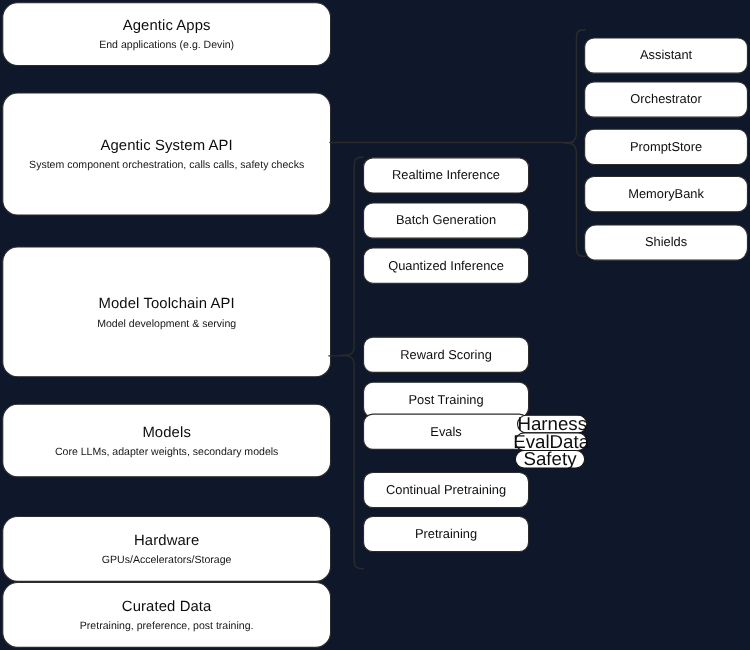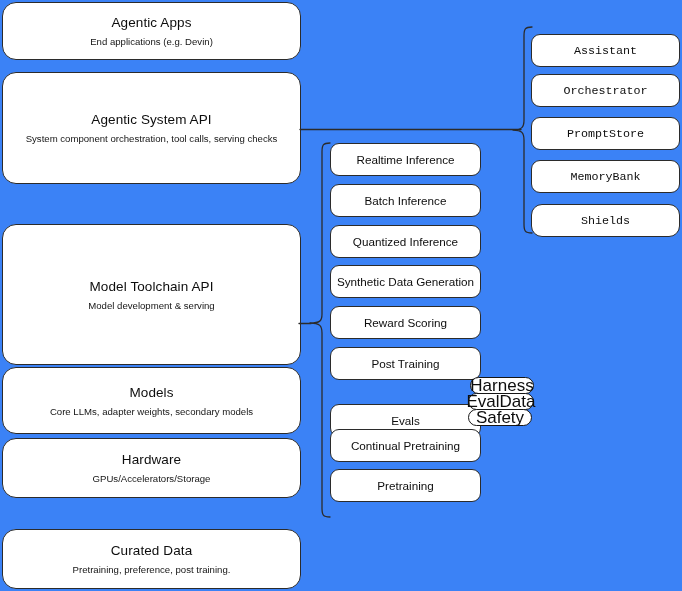--- a/index.html
+++ b/index.html
@@ -8,21 +8,21 @@
     background: #ffffff;
   }
   body {
     font-family: "Liberation Sans", sans-serif;
     -webkit-font-smoothing: antialiased;
   }
   #canvas {
     position: relative;
     width: 682px;
     height: 591px;
-    background: #3b82f6;
+    background: #0f172a;
     overflow: hidden;
   }
 
   
   .box {
     position: absolute;
     box-sizing: border-box;
     border: 1.3px solid #2b2b2b;
     border-radius: 12px;
     background: #ffffff;
@@ -61,21 +61,20 @@
     font-size: 11.7px;
   }
 
   
   .right {
     left: 531px;
     width: 149px;
     height: 33px;
     border-radius: 9px;
     font-size: 11.7px;
-    font-family: Liberation Mono, monospace;
   }
 
   
   .pill {
     position: absolute;
     box-sizing: border-box;
     border: 1.3px solid #151515;
     border-radius: 999px;
     background: #ffffff;
     display: flex;
@@ -104,36 +103,36 @@
 </head>
 <body>
 
 <div id="canvas">
 
   <div class="box layer" style="top:2px;height:58px;">
     <div class="title">Agentic Apps</div>
     <div class="subtitle">End applications (e.g. Devin)</div>
   </div>
 
-  <div class="box layer" style="top:72px;height:112px;">
+  <div class="box layer" style="top:84px;height:112px;">
     <div class="title">Agentic System API</div>
-    <div class="subtitle">System component orchestration, tool calls, serving checks</div>
-  </div>
-
-  <div class="box layer" style="top:224px;height:141px;">
+    <div class="subtitle">System component orchestration, calls calls, safety checks</div>
+  </div>
+
+  <div class="box layer" style="top:224px;height:119px;">
     <div class="title">Model Toolchain API</div>
     <div class="subtitle">Model development &amp; serving</div>
   </div>
 
   <div class="box layer" style="top:367px;height:67px;">
     <div class="title">Models</div>
     <div class="subtitle">Core LLMs, adapter weights, secondary models</div>
   </div>
 
-  <div class="box layer" style="top:438px;height:60px;">
+  <div class="box layer" style="top:469px;height:60px;">
     <div class="title">Hardware</div>
     <div class="subtitle">GPUs/Accelerators/Storage</div>
   </div>
 
   <div class="box layer" style="top:529px;height:60px;">
     <div class="title">Curated Data</div>
     <div class="subtitle">Pretraining, preference, post training.</div>
   </div>
 
   <div class="connector" style="left:300px;top:118px;width:222px;height:20px;">
@@ -169,35 +168,32 @@
   <div class="connector" style="left:299px;top:316px;width:14px;height:16px;">
     <svg width="14" height="16" viewBox="0 0 14 16">
       <path class="stroke" d="M 0 7.5 L 12 7.5"></path>
     </svg>
   </div>
 
   <div class="box mid" style="top:143px;">
     <span>Realtime Inference</span>
   </div>
   <div class="box mid" style="top:184px;">
-    <span>Batch Inference</span>
+    <span>Batch Generation</span>
   </div>
   <div class="box mid" style="top:225px;">
     <span>Quantized Inference</span>
   </div>
-  <div class="box mid" style="top:265px;">
-    <span>Synthetic Data Generation</span>
-  </div>
   <div class="box mid" style="top:306px;">
     <span>Reward Scoring</span>
   </div>
   <div class="box mid" style="top:347px;">
     <span>Post Training</span>
   </div>
-  <div class="box mid" style="top:404px;">
+  <div class="box mid" style="top:376px;">
     <span>Evals</span>
   </div>
   <div class="box mid" style="top:429px;">
     <span>Continual Pretraining</span>
   </div>
   <div class="box mid" style="top:469px;">
     <span>Pretraining</span>
   </div>
 
   <div class="pill" style="left:470px;top:377px;width:64px;">

